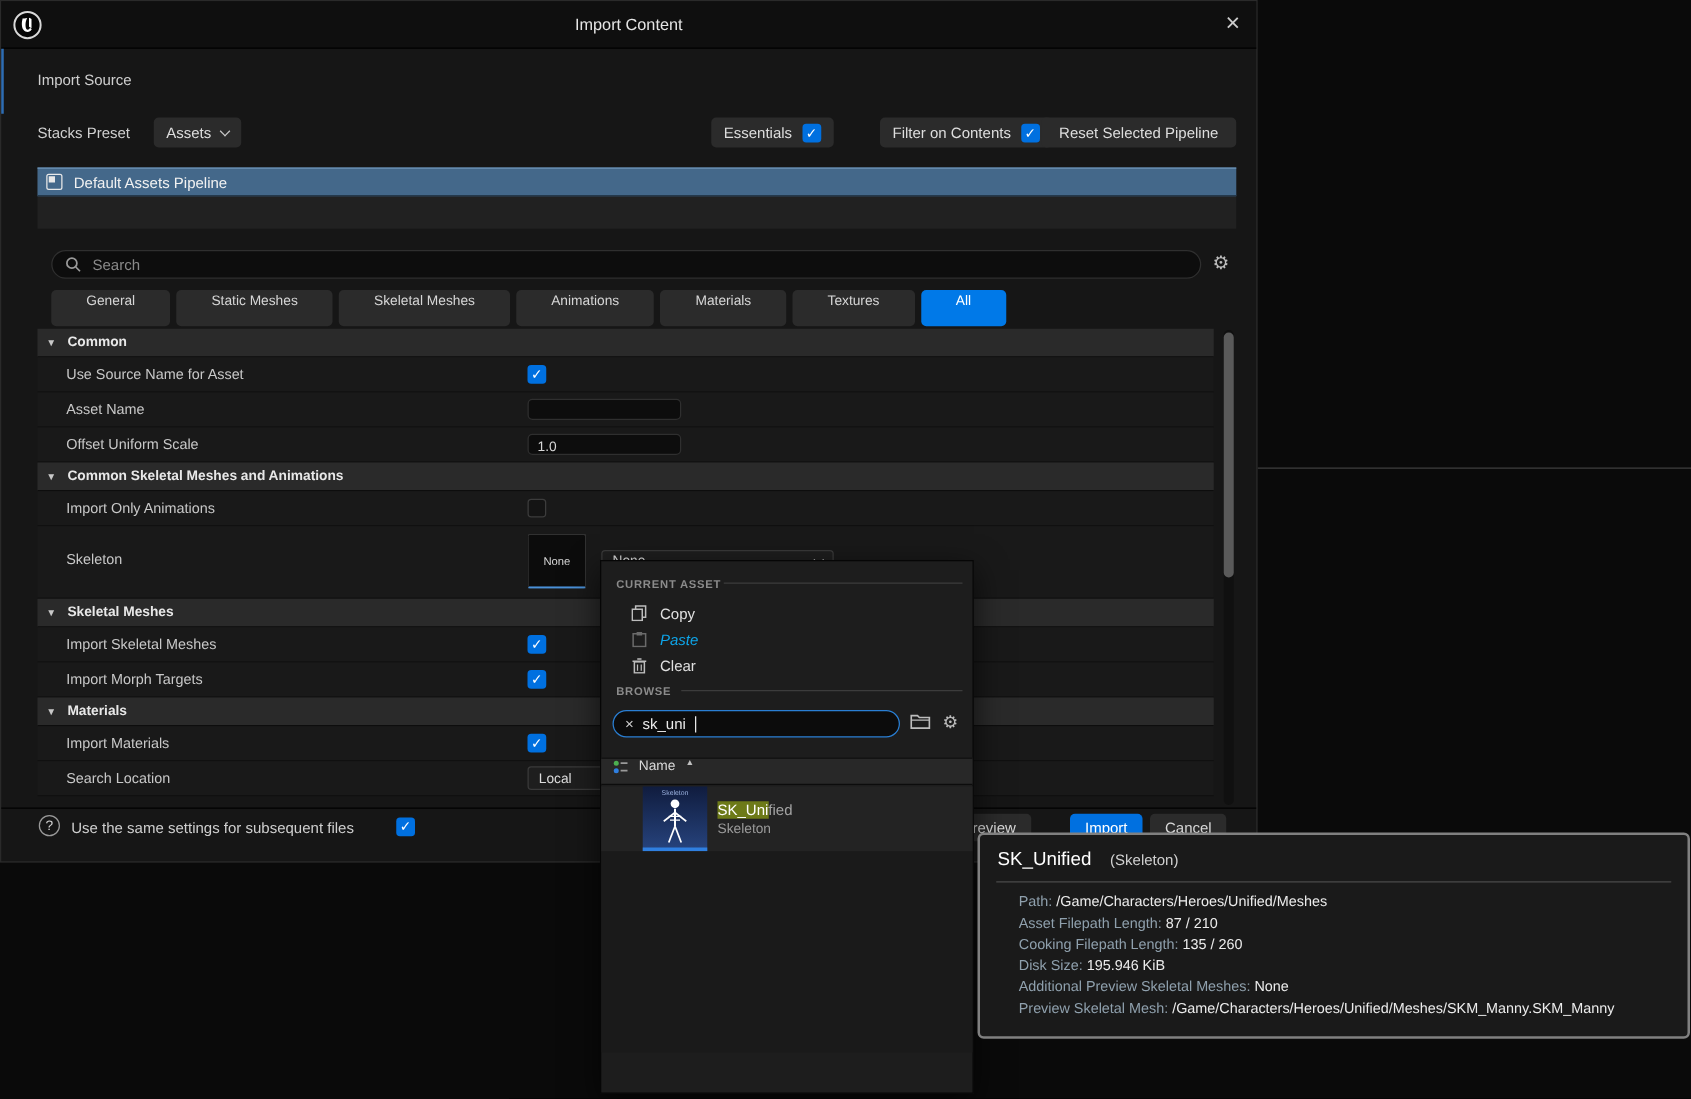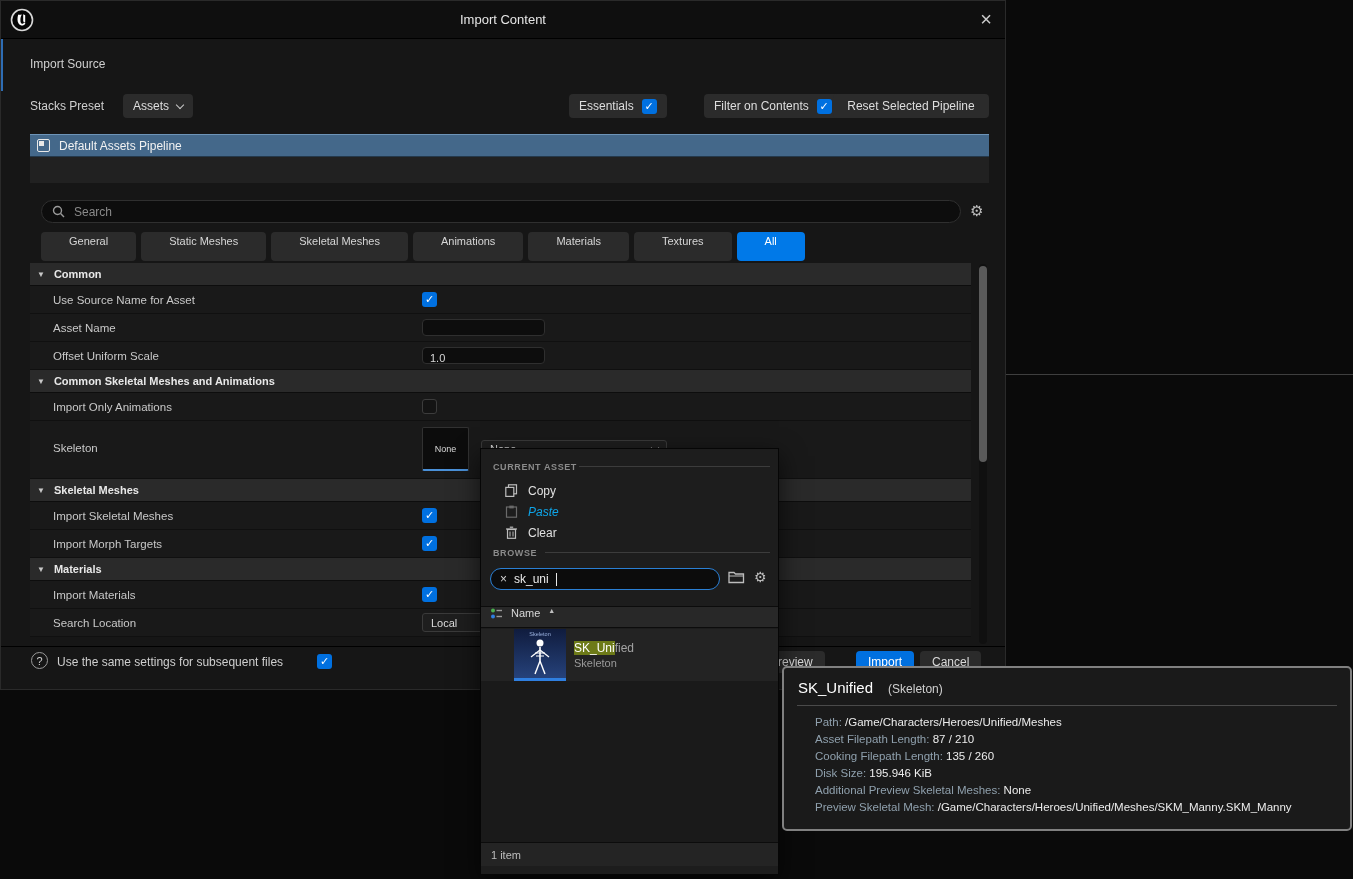--- a/index.html
+++ b/index.html
@@ -373,21 +373,20 @@
         </svg>
         <div class="asset-text">
           <div class="line1">
             <span class="match">SK_Uni</span><span class="rest">fied</span>
           </div>
           <div class="line2">Skeleton</div>
         </div>
       </div>
     </div>
 
-    <div class="list-footer">1 item</div>
   </div>
 
   <div class="tooltip">
     <div class="tt-head">
       <span class="tt-title">SK_Unified</span><span class="tt-suffix">(Skeleton)</span>
     </div>
     <div class="tt-fields">
       <div class="tt-field"><span class="tt-label">Path: </span><span class="tt-value">/Game/Characters/Heroes/Unified/Meshes</span></div>
       <div class="tt-field"><span class="tt-label">Asset Filepath Length: </span><span class="tt-value">87 / 210</span></div>
       <div class="tt-field"><span class="tt-label">Cooking Filepath Length: </span><span class="tt-value">135 / 260</span></div>

